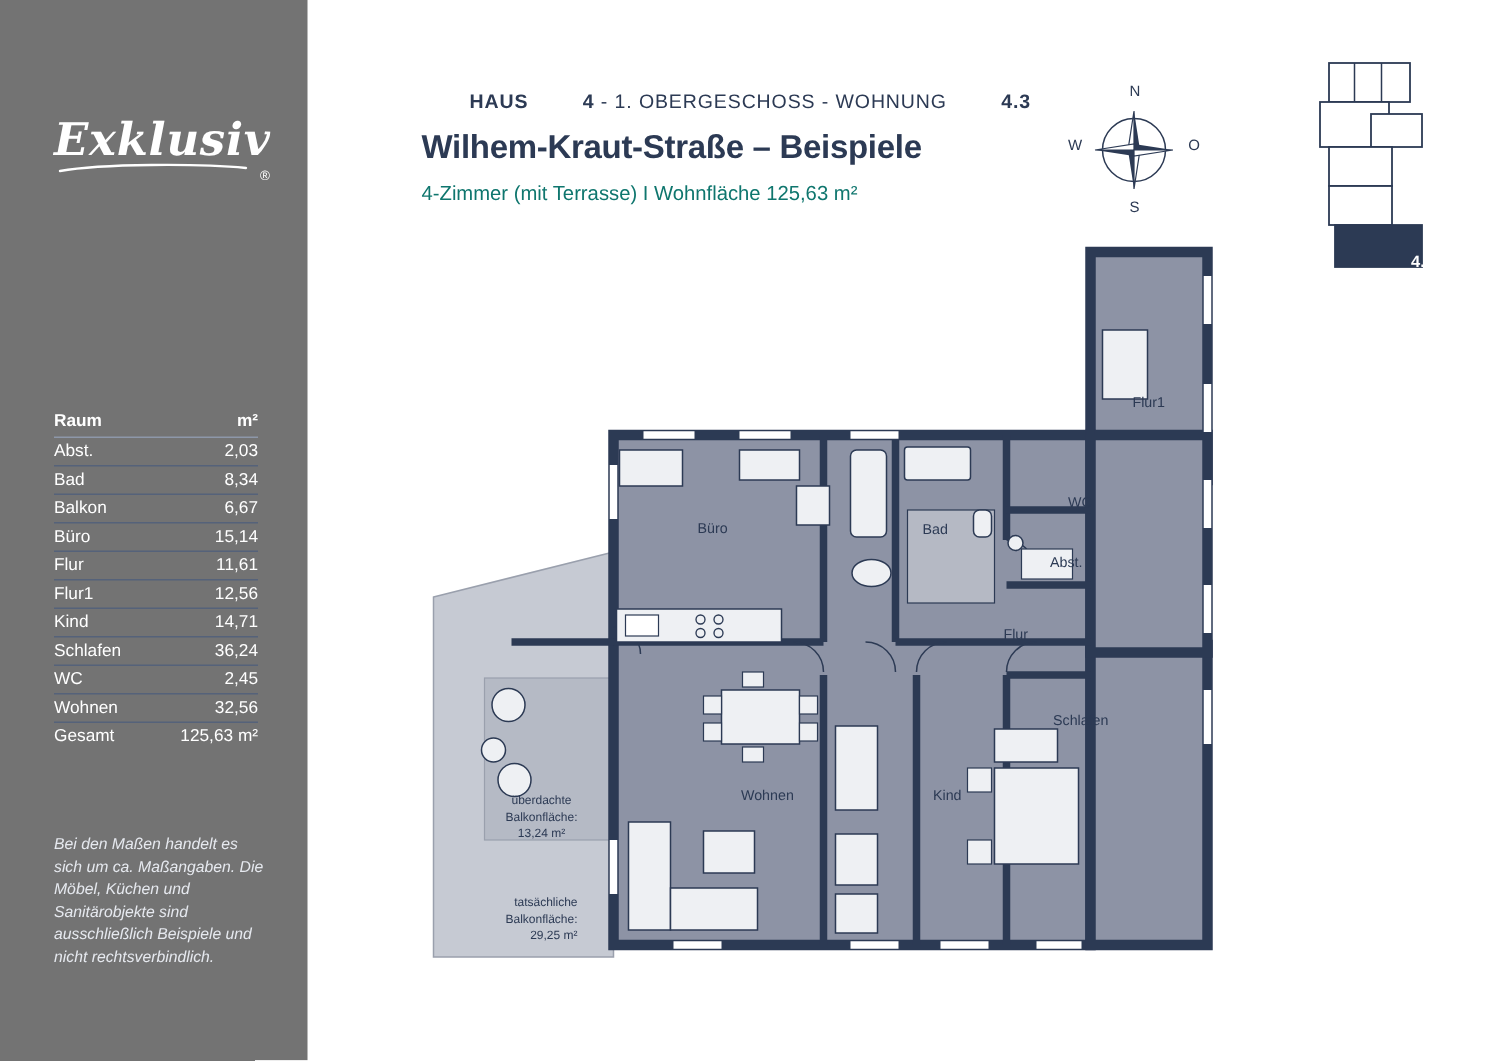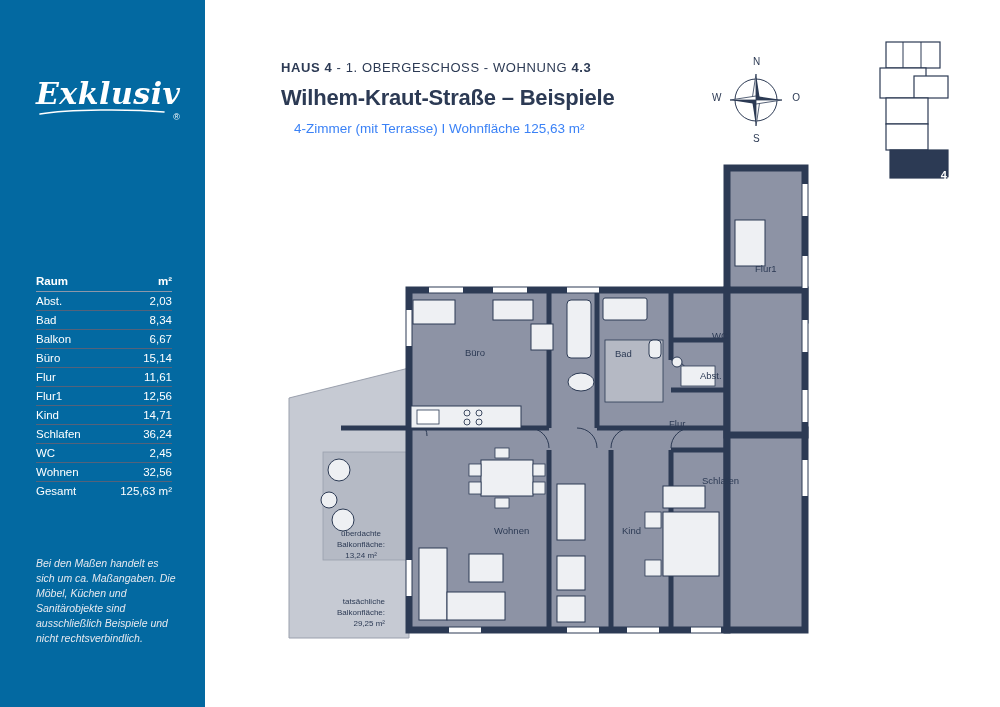--- a/index.html
+++ b/index.html
@@ -19,21 +19,21 @@
     background: #ffffff;
   }
 
   
   #sidebar {
     position: absolute;
     left: 0;
     top: 0;
     width: 205px;
     height: 707px;
-    background: #0369a1;
+    background: #737373;
     color: #ffffff;
   }
   #logo {
     position: absolute;
     left: 36px;
     top: 78px;
     width: 140px;
     height: 48px;
     color: #ffffff;
   }
@@ -105,32 +105,31 @@
     left: 281px;
     top: 60px;
     width: 420px;
   }
   #eyebrow {
     font-size: 13px;
     letter-spacing: 0.6px;
     color: #2c3a54;
     margin-bottom: 10px;
   }
-  #eyebrow .b { font-weight: bold; }
+  #eyebrow .b { font-weight: bold; margin-left: 32px; }
   #title {
     font-size: 22px;
     font-weight: bold;
     color: #2c3a54;
     margin-bottom: 10px;
     letter-spacing: -0.2px;
   }
   #subtitle {
     font-size: 13.5px;
-    color: #3b82f6;
-    margin-left: 13px;
+    color: #0f766e;
   }
 
   
   #compass {
     position: absolute;
     left: 714px;
     top: 58px;
     width: 84px;
     height: 84px;
   }

